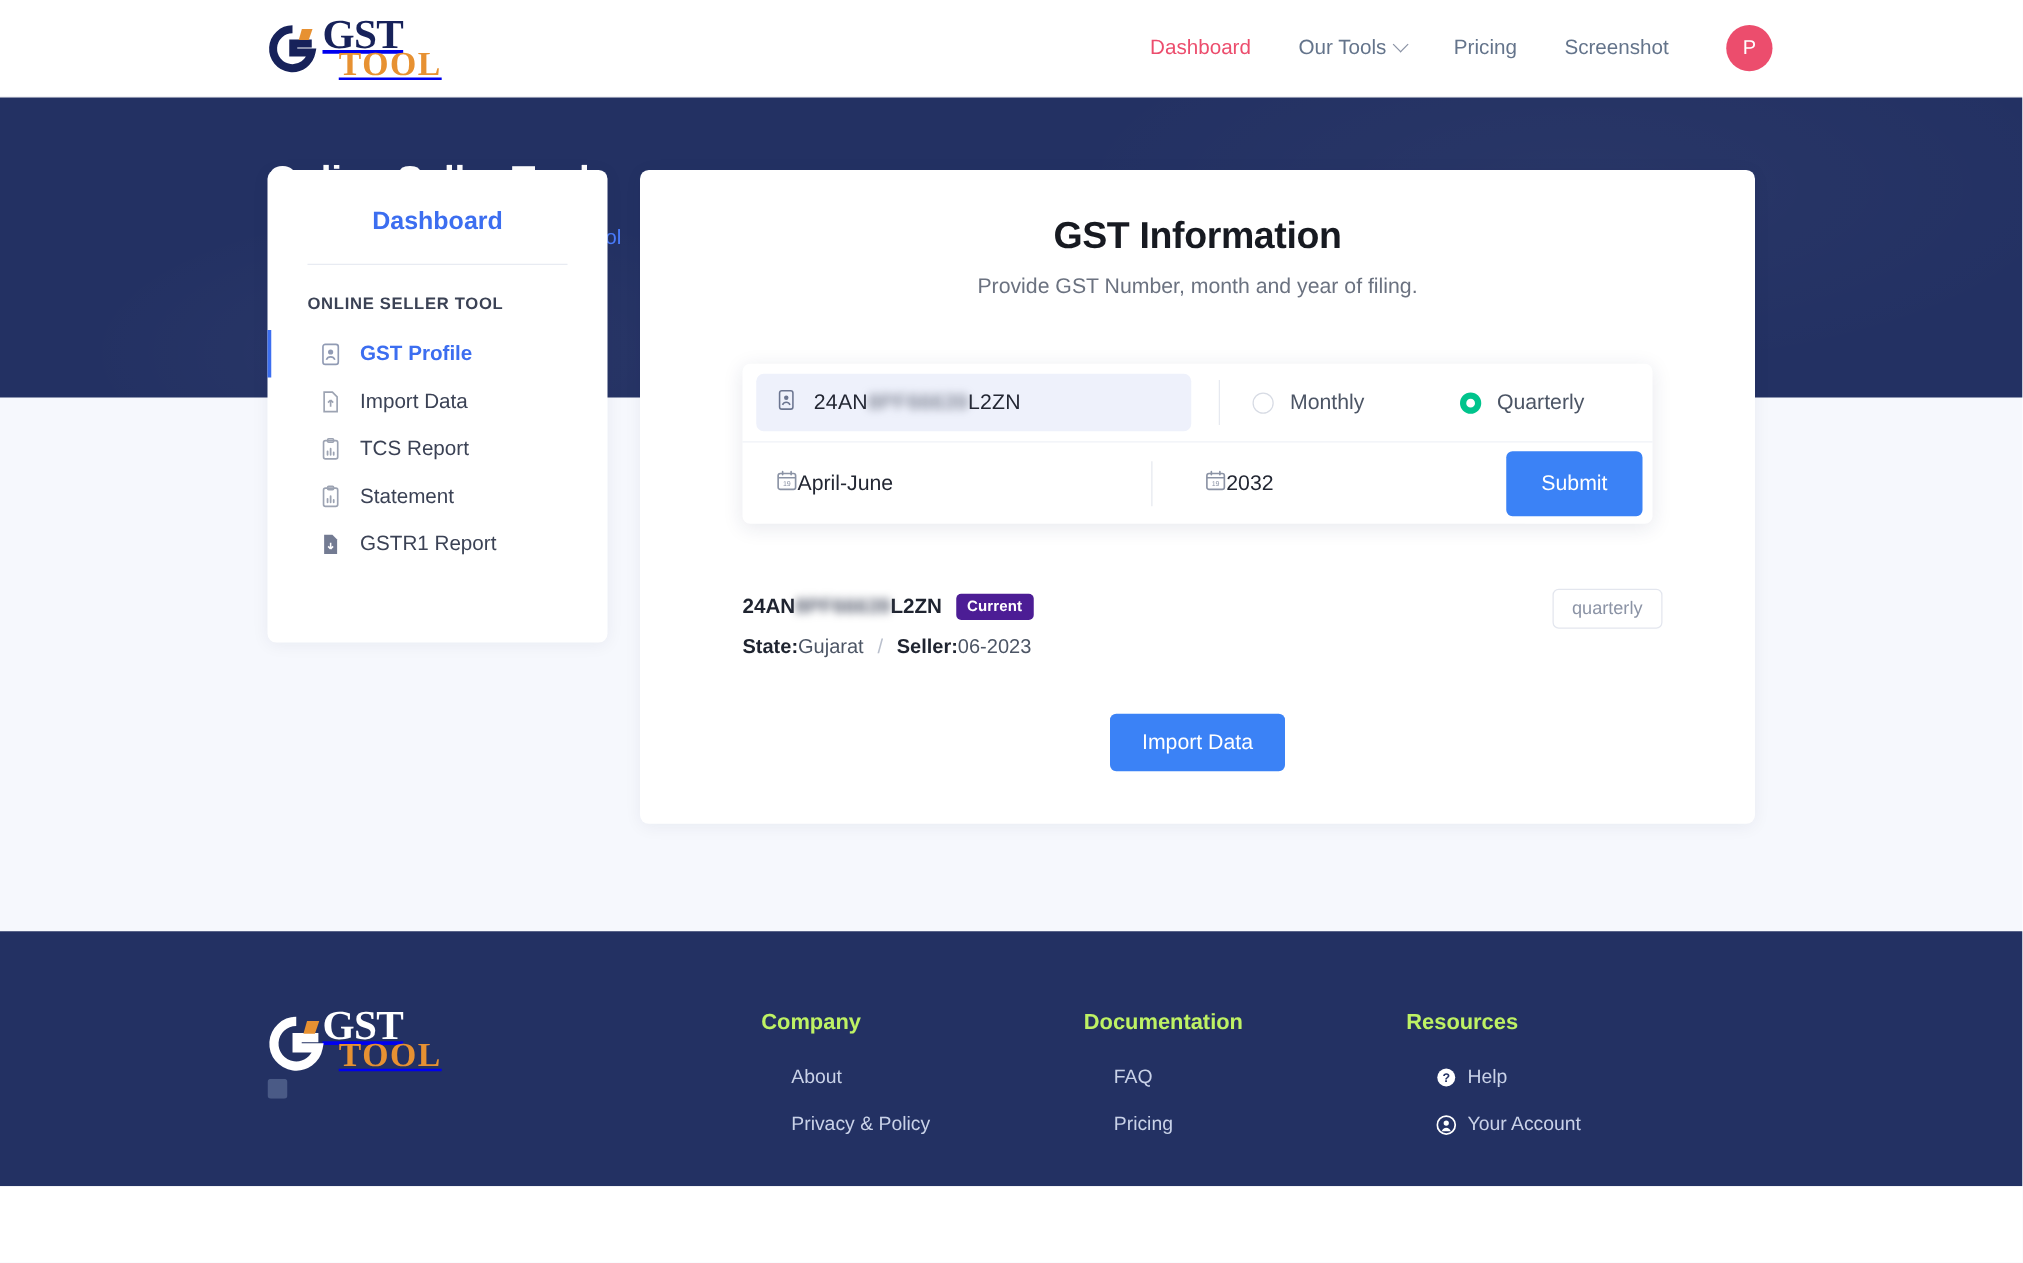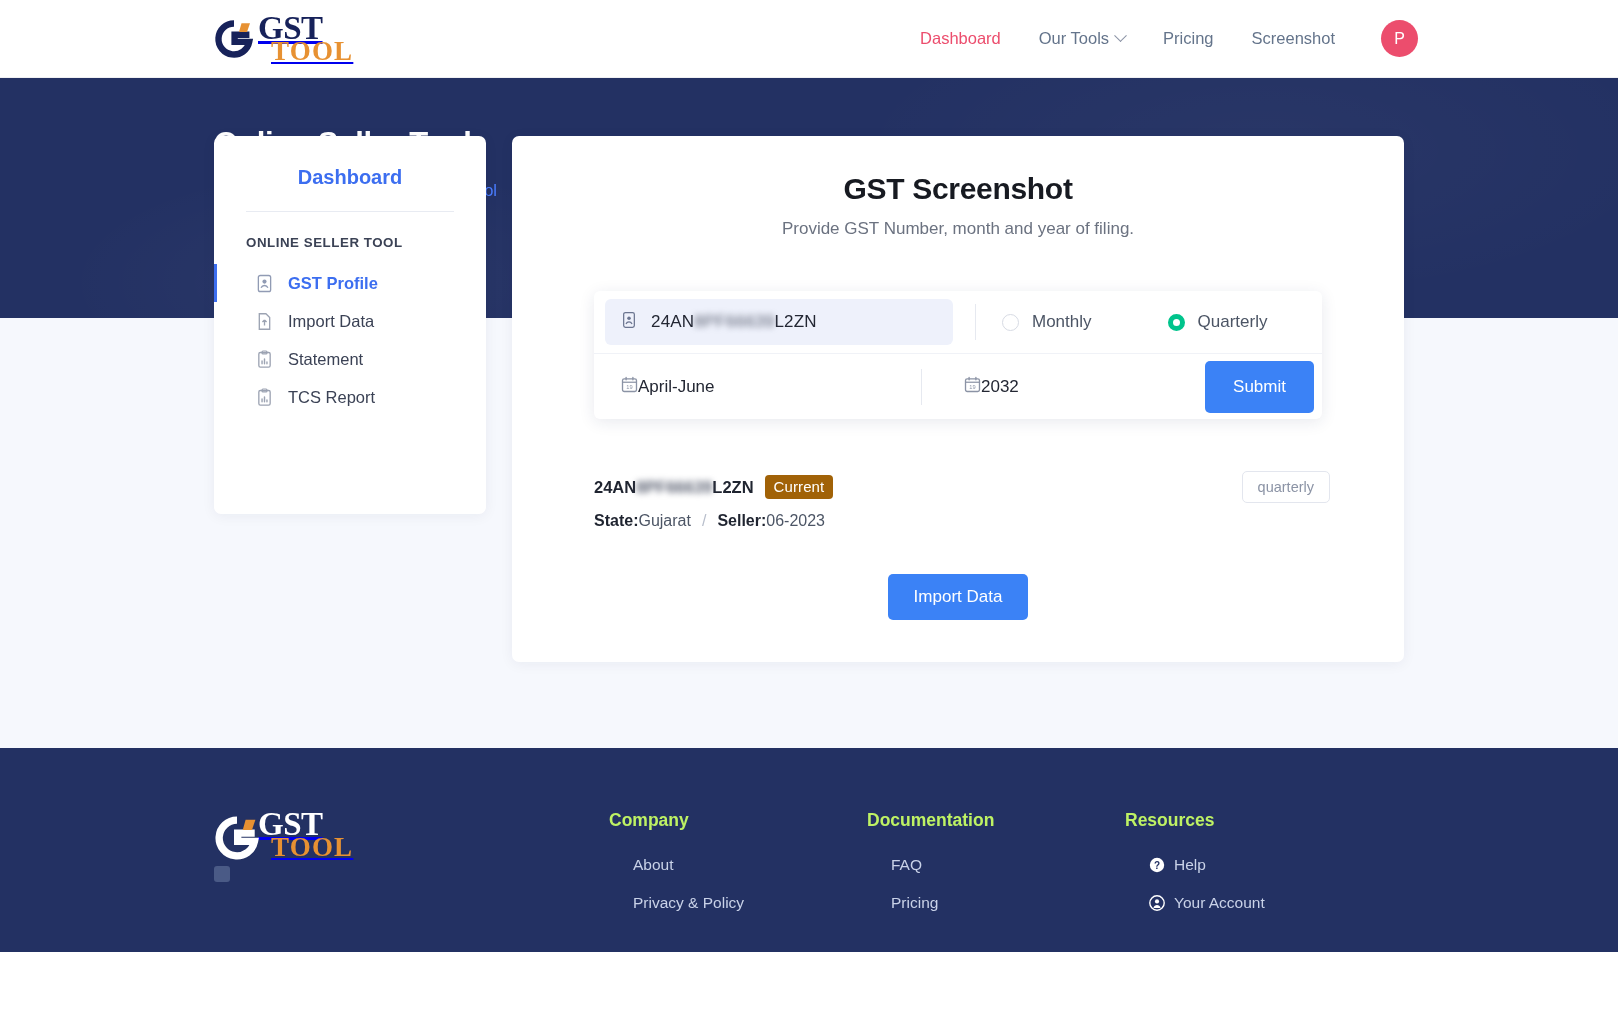--- a/index.html
+++ b/index.html
@@ -132,21 +132,21 @@
     margin-left: auto; background: #3b82f6; color: #fff; border: none;
     font-size: 17px; font-family: inherit; padding: 0 28px; height: 52px;
     border-radius: 5px; cursor: pointer; margin-right: 8px;
   }
 
   
   .result { margin: 56px 0 0 44px; display: flex; align-items: flex-start; }
   .res-left { flex: 1; }
   .res-gst { font-size: 16.5px; font-weight: 700; color: #1f2430; display: flex; align-items: center; gap: 11px; }
   .badge {
-    background: #a16207; color: #fff; font-size: 15px; font-weight: 400;
+    background: #4c1d95; color: #fff; font-size: 12px; font-weight: 700;
     padding: 3px 9px 4px 9px; border-radius: 4px; letter-spacing: .1px;
   }
   .res-meta { margin-top: 13px; font-size: 16px; color: #4c5565; display: flex; align-items: center; gap: 11px; }
   .res-meta b { color: #1f2430; font-weight: 700; }
   .res-meta .slash { color: #b9bfcc; }
   .tag {
     border: 1px solid #e3e6ee; border-radius: 5px; color: #8b93a5;
     font-size: 14.5px; padding: 7px 15px; margin-right: 36px; margin-top: -4px;
   }
   .import-wrap { text-align: center; margin-top: 44px; }
@@ -246,38 +246,47 @@
         </div>
 
         <div class="side-item">
           <span class="ic">
             <svg viewBox="0 0 18 20" width="17" height="19">
                 <rect x="3" y="2.6" width="12" height="15.4" rx="1.6" fill="none" stroke="#8b93a5" stroke-width="1.4"></rect>
                 <rect x="6.4" y="1" width="5.2" height="3" rx="1" fill="none" stroke="#8b93a5" stroke-width="1.3"></rect>
                 <path d="M6.4 14.6v-3M9 14.6v-5.2M11.6 14.6v-2" stroke="#8b93a5" stroke-width="1.5" stroke-linecap="round"></path>
               </svg>
           </span>
-          <span>Statement</span>
+          <span>TCS Report</span>
         </div>
 
         <div class="side-item">
           <span class="ic">
             <svg viewBox="0 0 18 20" width="17" height="19">
                 <rect x="3" y="2.6" width="12" height="15.4" rx="1.6" fill="none" stroke="#8b93a5" stroke-width="1.4"></rect>
                 <rect x="6.4" y="1" width="5.2" height="3" rx="1" fill="none" stroke="#8b93a5" stroke-width="1.3"></rect>
                 <path d="M6.4 14.6v-3M9 14.6v-5.2M11.6 14.6v-2" stroke="#8b93a5" stroke-width="1.5" stroke-linecap="round"></path>
               </svg>
           </span>
-          <span>TCS Report</span>
-        </div>
-
+          <span>Statement</span>
+        </div>
+
+        <div class="side-item">
+          <span class="ic">
+            <svg viewBox="0 0 18 20" width="17" height="19">
+                <path d="M3.5 1.8h7l4 4v12.4h-11z" fill="#5b6480"></path>
+                <path d="M9 8.6v5.2M9 13.8 6.9 11.7M9 13.8l2.1-2.1" fill="none" stroke="#fff" stroke-width="1.3"></path>
+              </svg>
+          </span>
+          <span>GSTR1 Report</span>
+        </div>
       </aside>
 
       <section class="card">
-        <h2 class="card-title">GST Screenshot</h2>
+        <h2 class="card-title">GST Information</h2>
         <p class="card-sub">Provide GST Number, month and year of filing.</p>
 
         <div class="form-panel">
 
           <div class="form-row r1">
             <div class="gst-input">
               <span class="ic">
                 <svg viewBox="0 0 18 20" width="16" height="18">
                     <rect x="3" y="1.6" width="12" height="16.6" rx="2" fill="none" stroke="#6b7590" stroke-width="1.4"></rect>
                     <circle cx="9" cy="8" r="2" fill="#6b7590"></circle>

